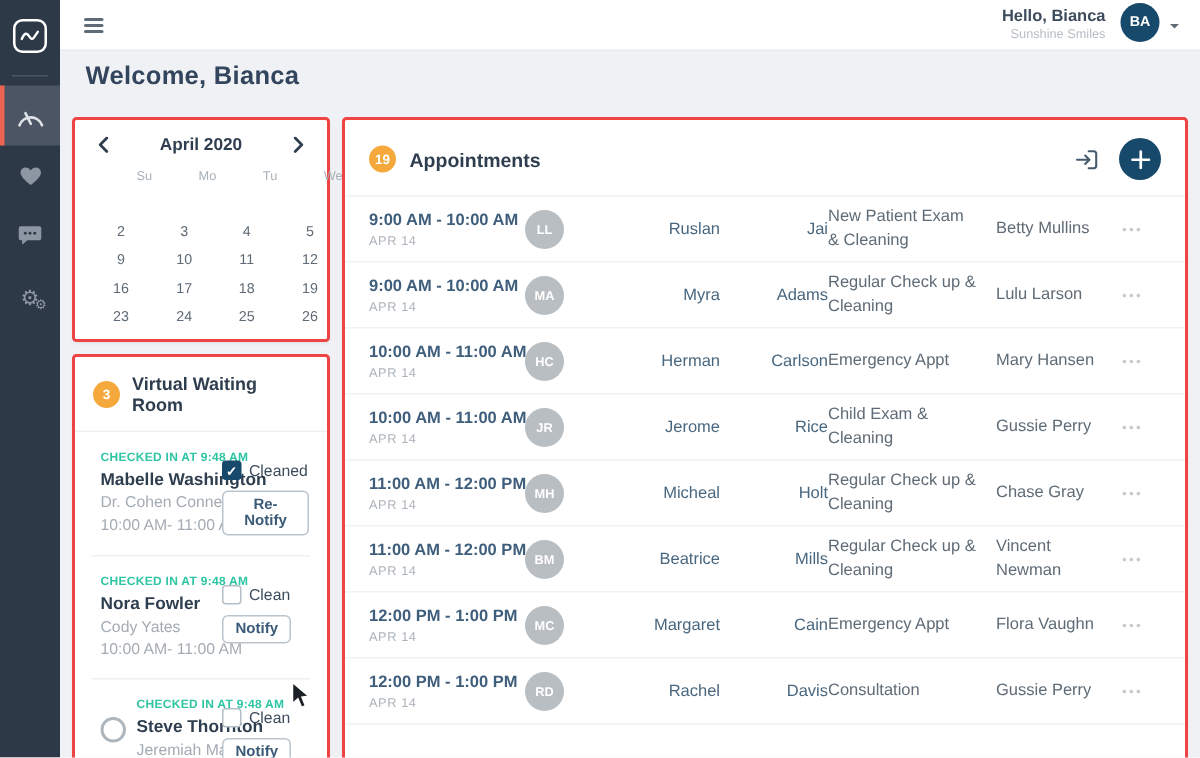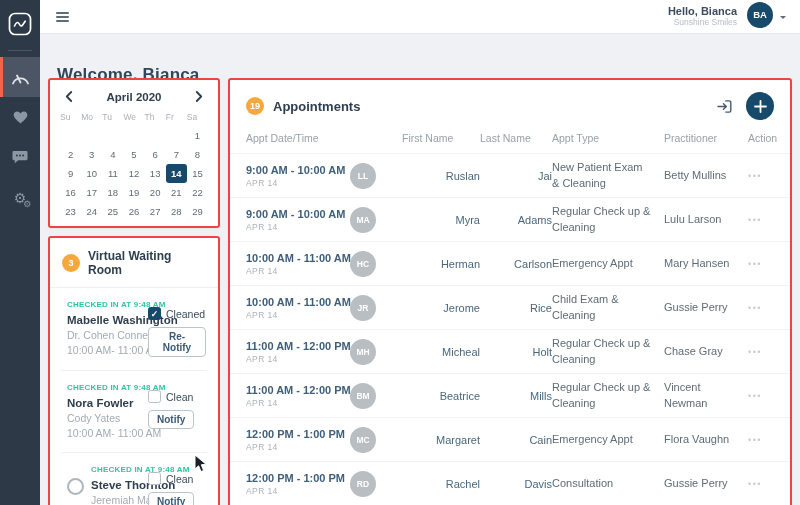--- a/index.html
+++ b/index.html
@@ -21,30 +21,30 @@
   .topbar { position:absolute; left:40px; right:0; top:0; height:34px; background:#fff; border-bottom:1px solid #e8ebee; display:flex; align-items:center; z-index:5; }
   .burger { margin-left:16px; width:13px; cursor:pointer; }
   .burger span { display:block; height:2px; background:#5f6b76; margin:2px 0; border-radius:1px; }
   .user-block { margin-left:auto; text-align:right; line-height:1.15; }
   .greeting { font-size:11px; font-weight:bold; color:#3d4c5c; }
   .org { font-size:8.5px; color:#b6bdc4; }
   .avatar { width:26px; height:26px; border-radius:50%; background:#17496b; color:#fff; font-size:9.5px; font-weight:bold; display:flex; align-items:center; justify-content:center; margin:0 7px 4px 10px; cursor:pointer; }
   .caret { width:0; height:0; border:3.5px solid transparent; border-top-color:#5f6b76; margin:4px 14px 0 0; cursor:pointer; }
 
   
-  .page-title { position:absolute; left:57px; top:41px; font-size:17px; font-weight:bold; color:#32455c; letter-spacing:.2px;margin-top:24px; }
+  .page-title { position:absolute; left:57px; top:41px; font-size:17px; font-weight:bold; color:#32455c; letter-spacing:.2px; }
   .card { background:#fff; border:2px solid #ef4444; border-radius:3px; box-shadow:0 1px 2px rgba(40,50,60,.05); }
 
   
   .cal-card { position:absolute; left:48px; top:78px; width:172px; height:150px; }
   .cal-head { display:flex; align-items:center; padding:10px 13px 3px; }
   .cal-nav { cursor:pointer; display:flex; align-items:center; padding:1px 2px; }
   .cal-label { flex:1; text-align:center; font-size:11.5px; font-weight:bold; color:#2f3e4e; }
   .cal-grid { display:grid; grid-template-columns:repeat(7,1fr); padding:3px 10px 8px; }
-  .cal-wd { font-size:8.5px; color:#a9b0b7; text-align:left; height:17px; line-height:17px; }
+  .cal-wd { font-size:8.5px; color:#a9b0b7; text-align:left; height:17px; line-height:17px;margin-left:31px; }
   .cal-day { font-size:9.5px; color:#5f6b76; text-align:center; height:19px; line-height:19px; border-radius:3px; cursor:pointer; }
   .cal-day.selected { background:#17496b; color:#fff; font-weight:bold; }
 
   
   .wr-card { position:absolute; left:48px; top:236px; width:172px; height:310px; }
   .wr-head { display:flex; align-items:center; gap:8px; padding:11px 12px 10px; border-bottom:1px solid #eef0f2; }
   .badge { width:18px; height:18px; border-radius:50%; background:#f5a93c; color:#fff; font-size:9px; font-weight:bold; display:flex; align-items:center; justify-content:center; flex-shrink:0; }
   .wr-title { font-size:12px; font-weight:bold; color:#2f3e4e; }
   .wr-list { padding:0 11px; }
   .patient { display:flex; padding:12px 1px 13px 6px; border-bottom:1px solid #eef0f2; }
@@ -275,29 +275,20 @@
         </svg>
       </span>
       <span class="add-btn">
         <svg width="13" height="13" viewBox="0 0 13 13">
           <line x1="6.5" y1="1" x2="6.5" y2="12" stroke="#ffffff" stroke-width="1.8" stroke-linecap="round"></line>
           <line x1="1" y1="6.5" x2="12" y2="6.5" stroke="#ffffff" stroke-width="1.8" stroke-linecap="round"></line>
         </svg>
       </span>
     </div>
   </div>
-  <div class="tbl-head">
-      <div>Appt Date/Time</div>
-      <div></div>
-      <div>First Name</div>
-      <div>Last Name</div>
-      <div>Appt Type</div>
-      <div>Practitioner</div>
-      <div>Action</div>
-    </div>
   <div>
   <div class="row">
     <div class="cell-time">
       <div class="t1">9:00 AM - 10:00 AM</div>
       <div class="t2">APR 14</div>
     </div>
     <div>
           <span class="av">LL</span>
         </div>
     <div class="cell-name">Ruslan</div>

